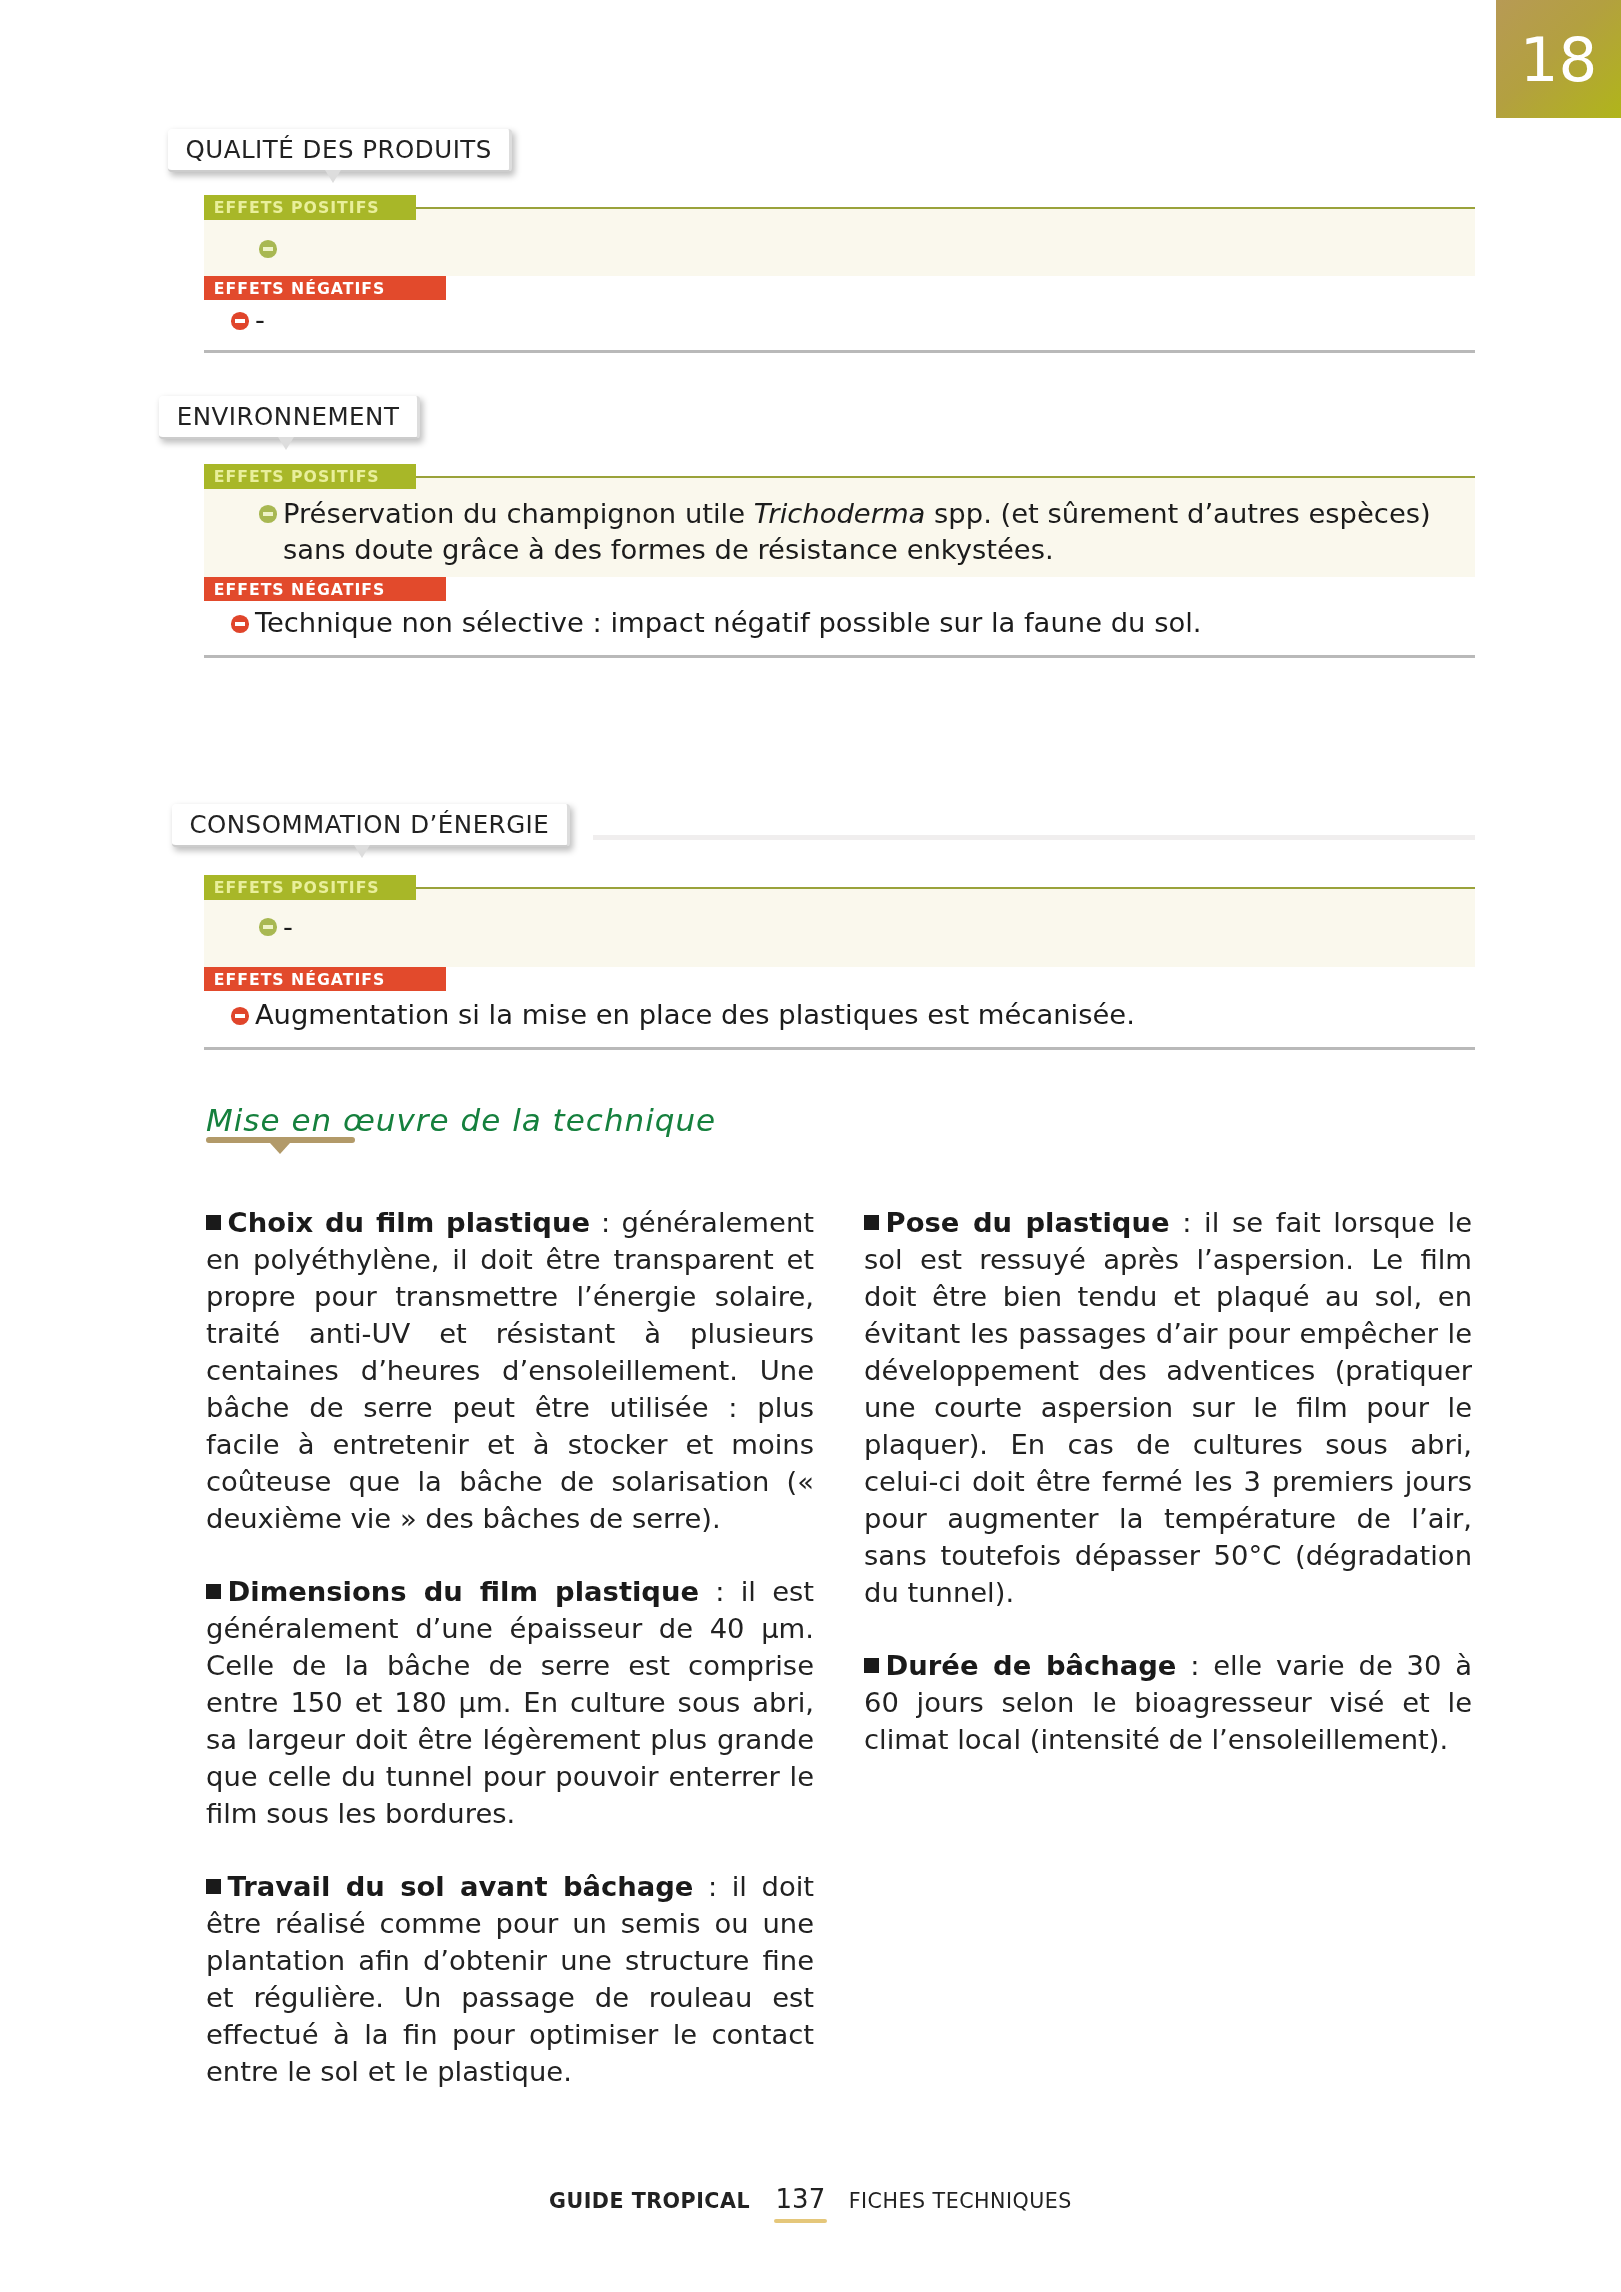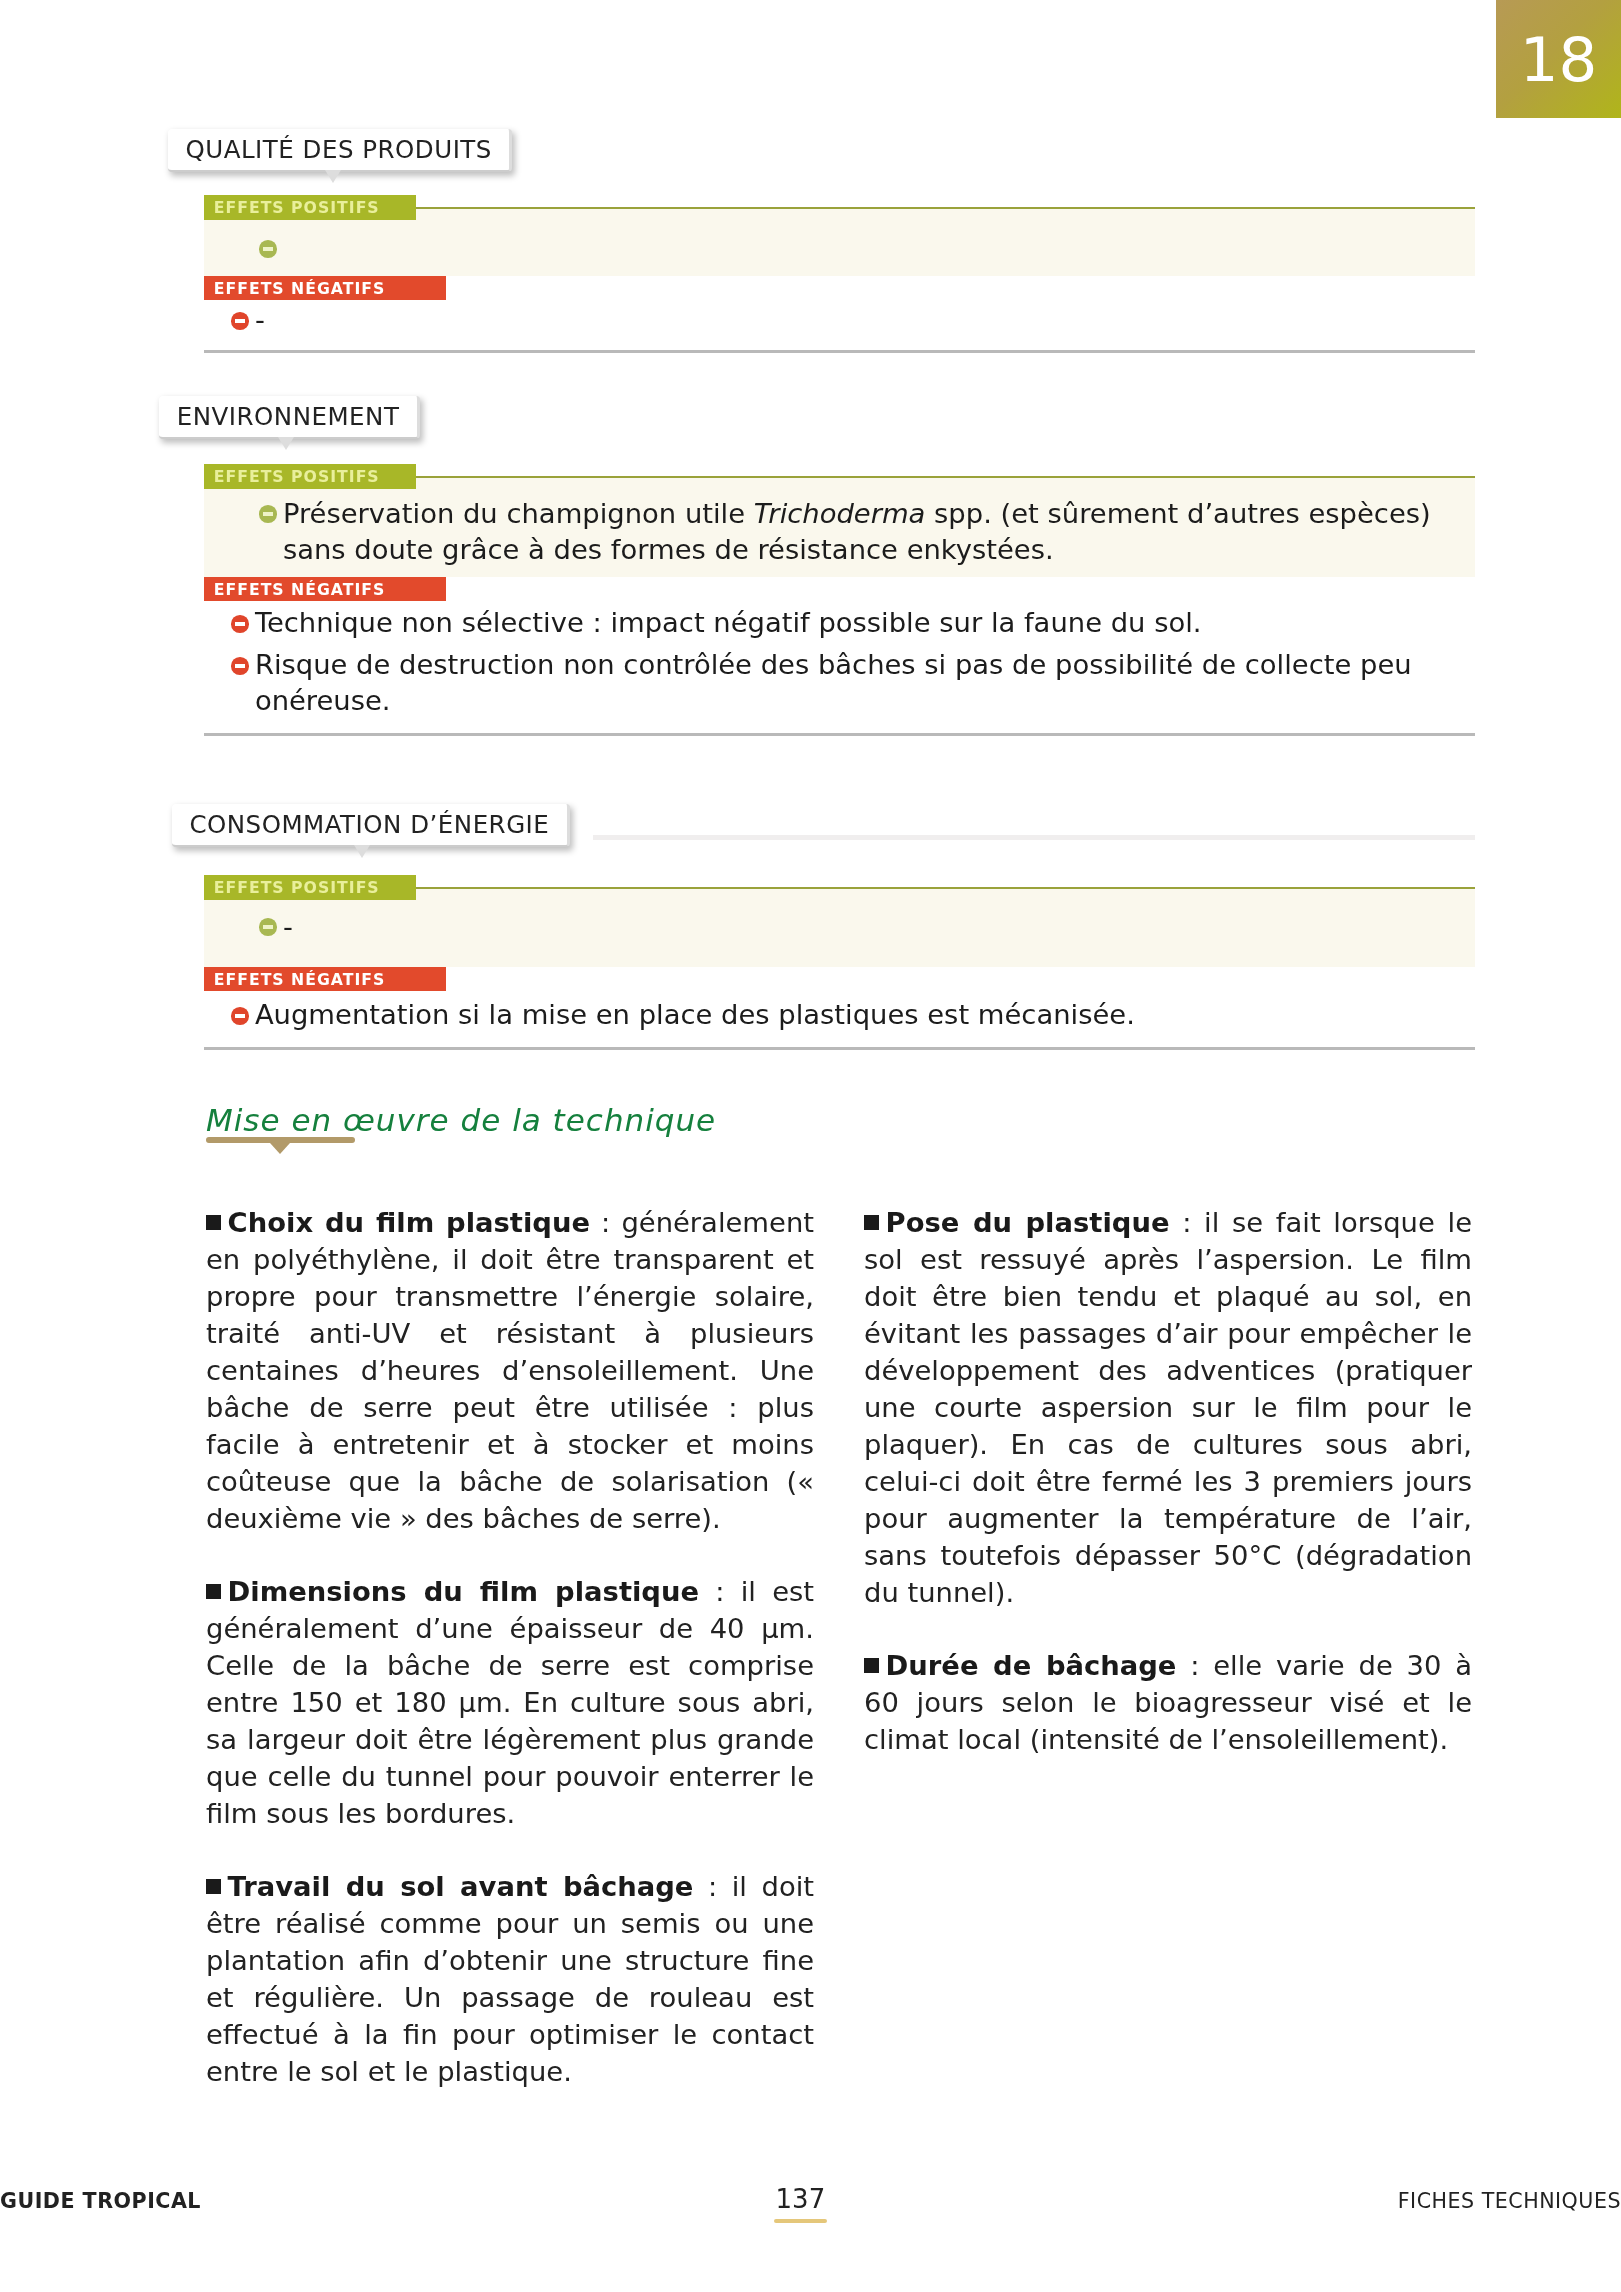--- a/index.html
+++ b/index.html
@@ -53,21 +53,21 @@
   .mise-title { position: absolute; left: 206px; top: 1102px; font-size: 31px; font-style: italic; color: #15803d; letter-spacing: 1px; }
   .mise-underline { position: absolute; left: 206px; top: 1137px; width: 149px; height: 5.9px; background: #b29a69; border-radius: 2.9px; }
   .mise-arrow { position: absolute; left: 270px; top: 1143px; width: 0; height: 0;
     border-left: 10.8px solid transparent; border-right: 10.8px solid transparent; border-top: 11.8px solid #b29a69; }
 
   .col { position: absolute; width: 608px; font-size: 27.4px; line-height: 37px; color: #222; text-align: justify; }
   .col p { margin-bottom: 36px; }
   .col b { font-weight: bold; color: #1a1a1a; }
   .sq { display: inline-block; width: 14.7px; height: 14.7px; background: #1a1a1a; margin-right: 6.9px; vertical-align: 2px; }
 
-  .footer { position: absolute; top: 2184px; left: 0; width: 1621px; display: flex; justify-content: space-between; align-items: baseline; font-size: 20.6px; color: #222; }
+  .footer { position: absolute; top: 2184px; left: 0; width: 1621px; display: flex; justify-content: center; align-items: baseline; font-size: 20.6px; color: #222; }
   .footer .g { font-weight: bold; margin-right: 25.5px; letter-spacing: 0.5px; }
   .footer .pn { position: relative; font-size: 26px; margin-right: 23.5px; }
   .footer .pn::after { content: ""; position: absolute; left: -2px; right: -2px; bottom: -8.8px; height: 3.9px; background: #e5c77a; border-radius: 2px; }
   .footer .f { letter-spacing: 0.5px; }
 </style>
 </head>
 <body>
 
 <div class="chapter-tab">
   <span>18</span>
@@ -102,24 +102,20 @@
       <span class="tag tag-pos">EFFETS POSITIFS</span>
       <div class="item">
         <span class="dot dot-pos"></span>
         <span><span>Préservation du champignon utile </span><i>Trichoderma</i><span> spp. (et sûrement d’autres espèces) sans doute grâce à des formes de résistance enkystées.</span></span>
       </div>
     </div>
     <span class="tag tag-neg">EFFETS NÉGATIFS</span>
     <div class="item" style="margin-top:3.9px;">
       <span class="dot dot-neg"></span>
       <span>Technique non sélective : impact négatif possible sur la faune du sol.</span>
-    </div>
-    <div class="item" style="margin-top:5.9px;">
-      <span class="dot dot-neg"></span>
-      <span>Risque de destruction non contrôlée des bâches si pas de possibilité de collecte peu onéreuse.</span>
     </div>
     <div class="bottom-rule" style="margin-top:13.7px;"></div>
   </div>
 </div>
 
 <div class="section" style="top:804px; height:245px;">
   <div class="guide-line" style="left:431px; top:31px; width:882px;"></div>
   <div class="bubble" style="left:9.8px;">
     <span>CONSOMMATION D’ÉNERGIE</span>
   </div>

